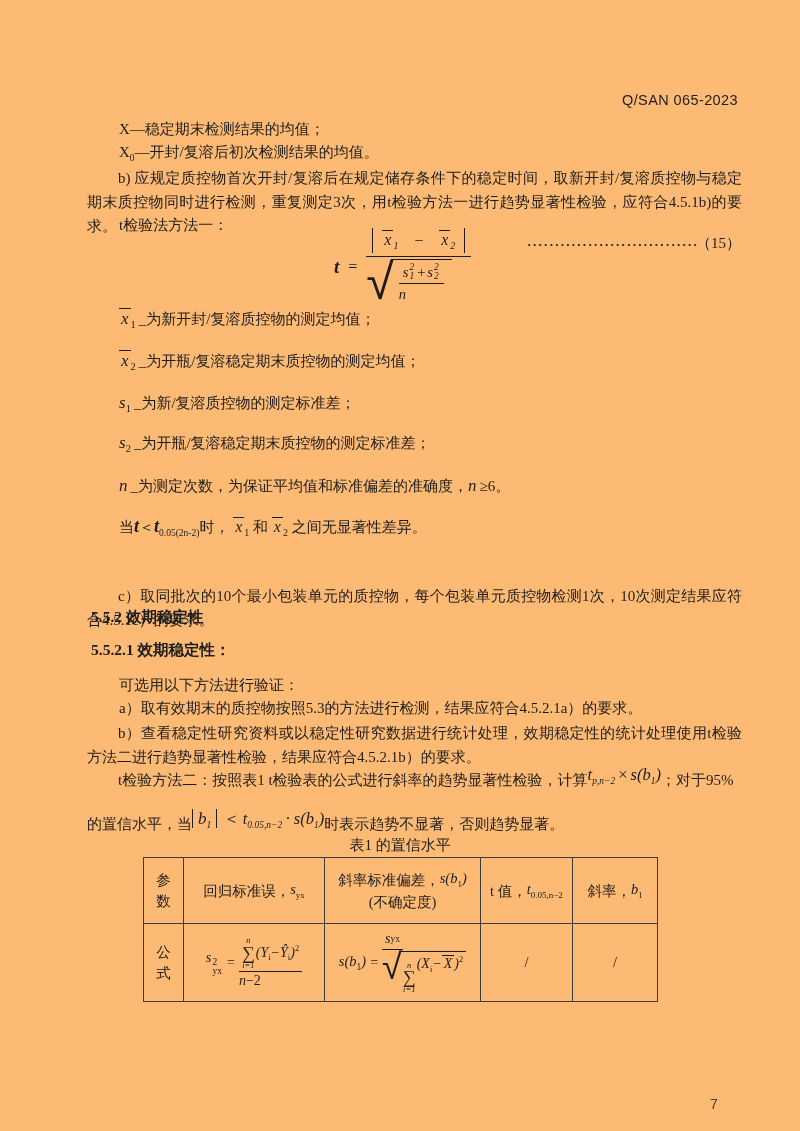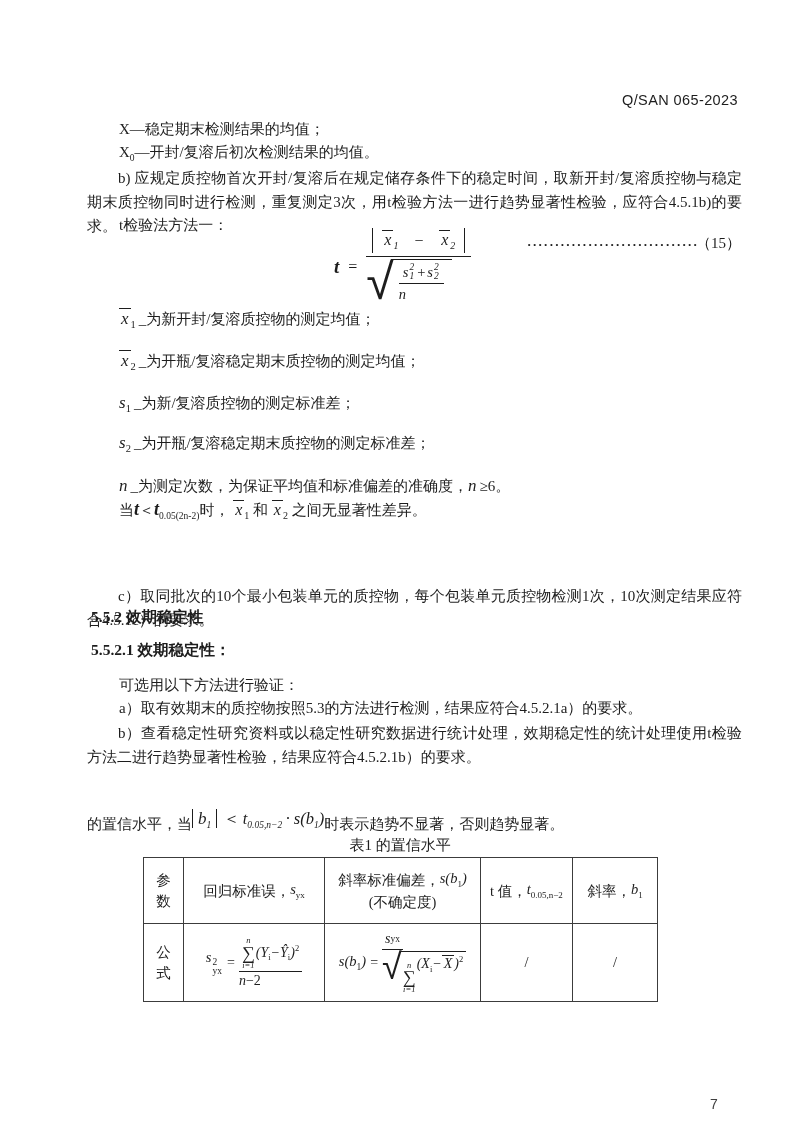--- a/index.html
+++ b/index.html
@@ -1,16 +1,16 @@
 <!DOCTYPE html>
 <html><head>
 <meta charset="utf-8">
 <style>
   html,body { margin:0; padding:0; background:#e9e9e9; }
-  .page { position:relative; width:800px; height:1131px; margin:0 auto; background:#ffffff;
+  .page { position:relative; width:800px; height:1131px; margin:0 auto; background:#fdba74;
           overflow:hidden; font-family:"Liberation Serif","DejaVu Serif",serif; color:#1d1d1d; }
   .abs { position:absolute; }
   .t15 { font-size:15px; line-height:23px; white-space:nowrap; }
   .para { font-size:15px; line-height:24px; text-align:justify; text-indent:31px; }
   .hdr { top:92px; right:62px; font-family:"Liberation Sans",sans-serif; font-size:14.5px; letter-spacing:0.4px; }
   .h-sec { font-family:Liberation Serif, serif; font-weight:bold; font-size:15.5px; white-space:nowrap; }
   i { font-style:italic; }
   sub { font-size:9.5px; }
   sup { font-size:9.5px; }
   .bar { display:inline-block; border-top:1.2px solid #1d1d1d; line-height:1.05; padding:1px 2px 0; }
@@ -129,37 +129,40 @@
     <div class="leader">·······························</div>
     <div class="eqnum">（15）</div>
   </div>
 
   <div class="abs def" style="left:119px;top:308px"><span class="dsym"><span class="bar"><i>x</i></span><sub>1</sub></span><span>_为新开封/复溶质控物的测定均值；</span></div>
   <div class="abs def" style="left:119px;top:350px"><span class="dsym"><span class="bar"><i>x</i></span><sub>2</sub></span><span>_为开瓶/复溶稳定期末质控物的测定均值；</span></div>
   <div class="abs def" style="left:119px;top:393px"><span class="dsym"><i>s</i><sub>1</sub></span><span>_为新/复溶质控物的测定标准差；</span></div>
   <div class="abs def" style="left:119px;top:433px"><span class="dsym"><i>s</i><sub>2</sub></span><span>_为开瓶/复溶稳定期末质控物的测定标准差；</span></div>
   <div class="abs def" style="left:119px;top:476px"><span class="dsym"><i>n</i></span><span>_为测定次数，为保证平均值和标准偏差的准确度，</span><span class="dsym"><i>n</i></span><span>≥6。</span></div>
 
-  <div class="abs t15" style="left:119px;top:498px">
+  <div class="abs t15" style="left:119px;top:515px">
     <span>当</span><i class="bigit">t</i><span>＜</span><i class="bigit">t</i><sub class="subsm">0.05(2n-2)</sub><span>时，</span>
     <span class="xbar" style="font-size:16px"><span class="bar"><i>x</i></span><sub>1</sub></span>
     <span>和</span>
     <span class="xbar" style="font-size:16px"><span class="bar"><i>x</i></span><sub>2</sub></span>
     <span>之间无显著性差异。</span>
   </div>
 
   <div class="abs para" style="left:87px;top:584px;width:655px">c）取同批次的10个最小包装单元的质控物，每个包装单元质控物检测1次，10次测定结果应符合4.5.1c）的要求。</div>
 
   <div class="abs h-sec" style="left:91px;top:607px">5.5.2 效期稳定性</div>
   <div class="abs h-sec" style="left:91px;top:640px">5.5.2.1 效期稳定性：</div>
 
   <div class="abs t15" style="left:119px;top:674px">可选用以下方法进行验证：</div>
   <div class="abs t15" style="left:119px;top:697px">a）取有效期末的质控物按照5.3的方法进行检测，结果应符合4.5.2.1a）的要求。</div>
   <div class="abs para" style="left:87px;top:721px;width:655px">b）查看稳定性研究资料或以稳定性研究数据进行统计处理，效期稳定性的统计处理使用t检验方法二进行趋势显著性检验，结果应符合4.5.2.1b）的要求。</div>
 
+  <div class="abs m2 ind" style="left:87px;top:762px;width:700px">
+    <span>t检验方法二：按照表1 t检验表的公式进行斜率的趋势显著性检验，计算</span><span class="fr"><i>t</i><sub>p,n−2</sub><span class="op-n">×</span><i>s(b</i><sub>1</sub><i>)</i></span><span>；对于95%</span>
+  </div>
   <div class="abs m2" style="left:87px;top:806px">
     <span>的置信水平，当</span><span class="fr"><span class="absv2"><i>b</i><sub>1</sub></span><span class="op-n">＜</span><i>t</i><sub>0.05,n−2</sub><span class="op-n">·</span><i>s(b</i><sub>1</sub><i>)</i></span><span>时表示趋势不显著，否则趋势显著。</span>
   </div>
 
   <div class="abs ttl">表1  的置信水平</div>
 
   <table class="abs tbl">
     <colgroup>
       <col style="width:40px">
         <col style="width:141px">

